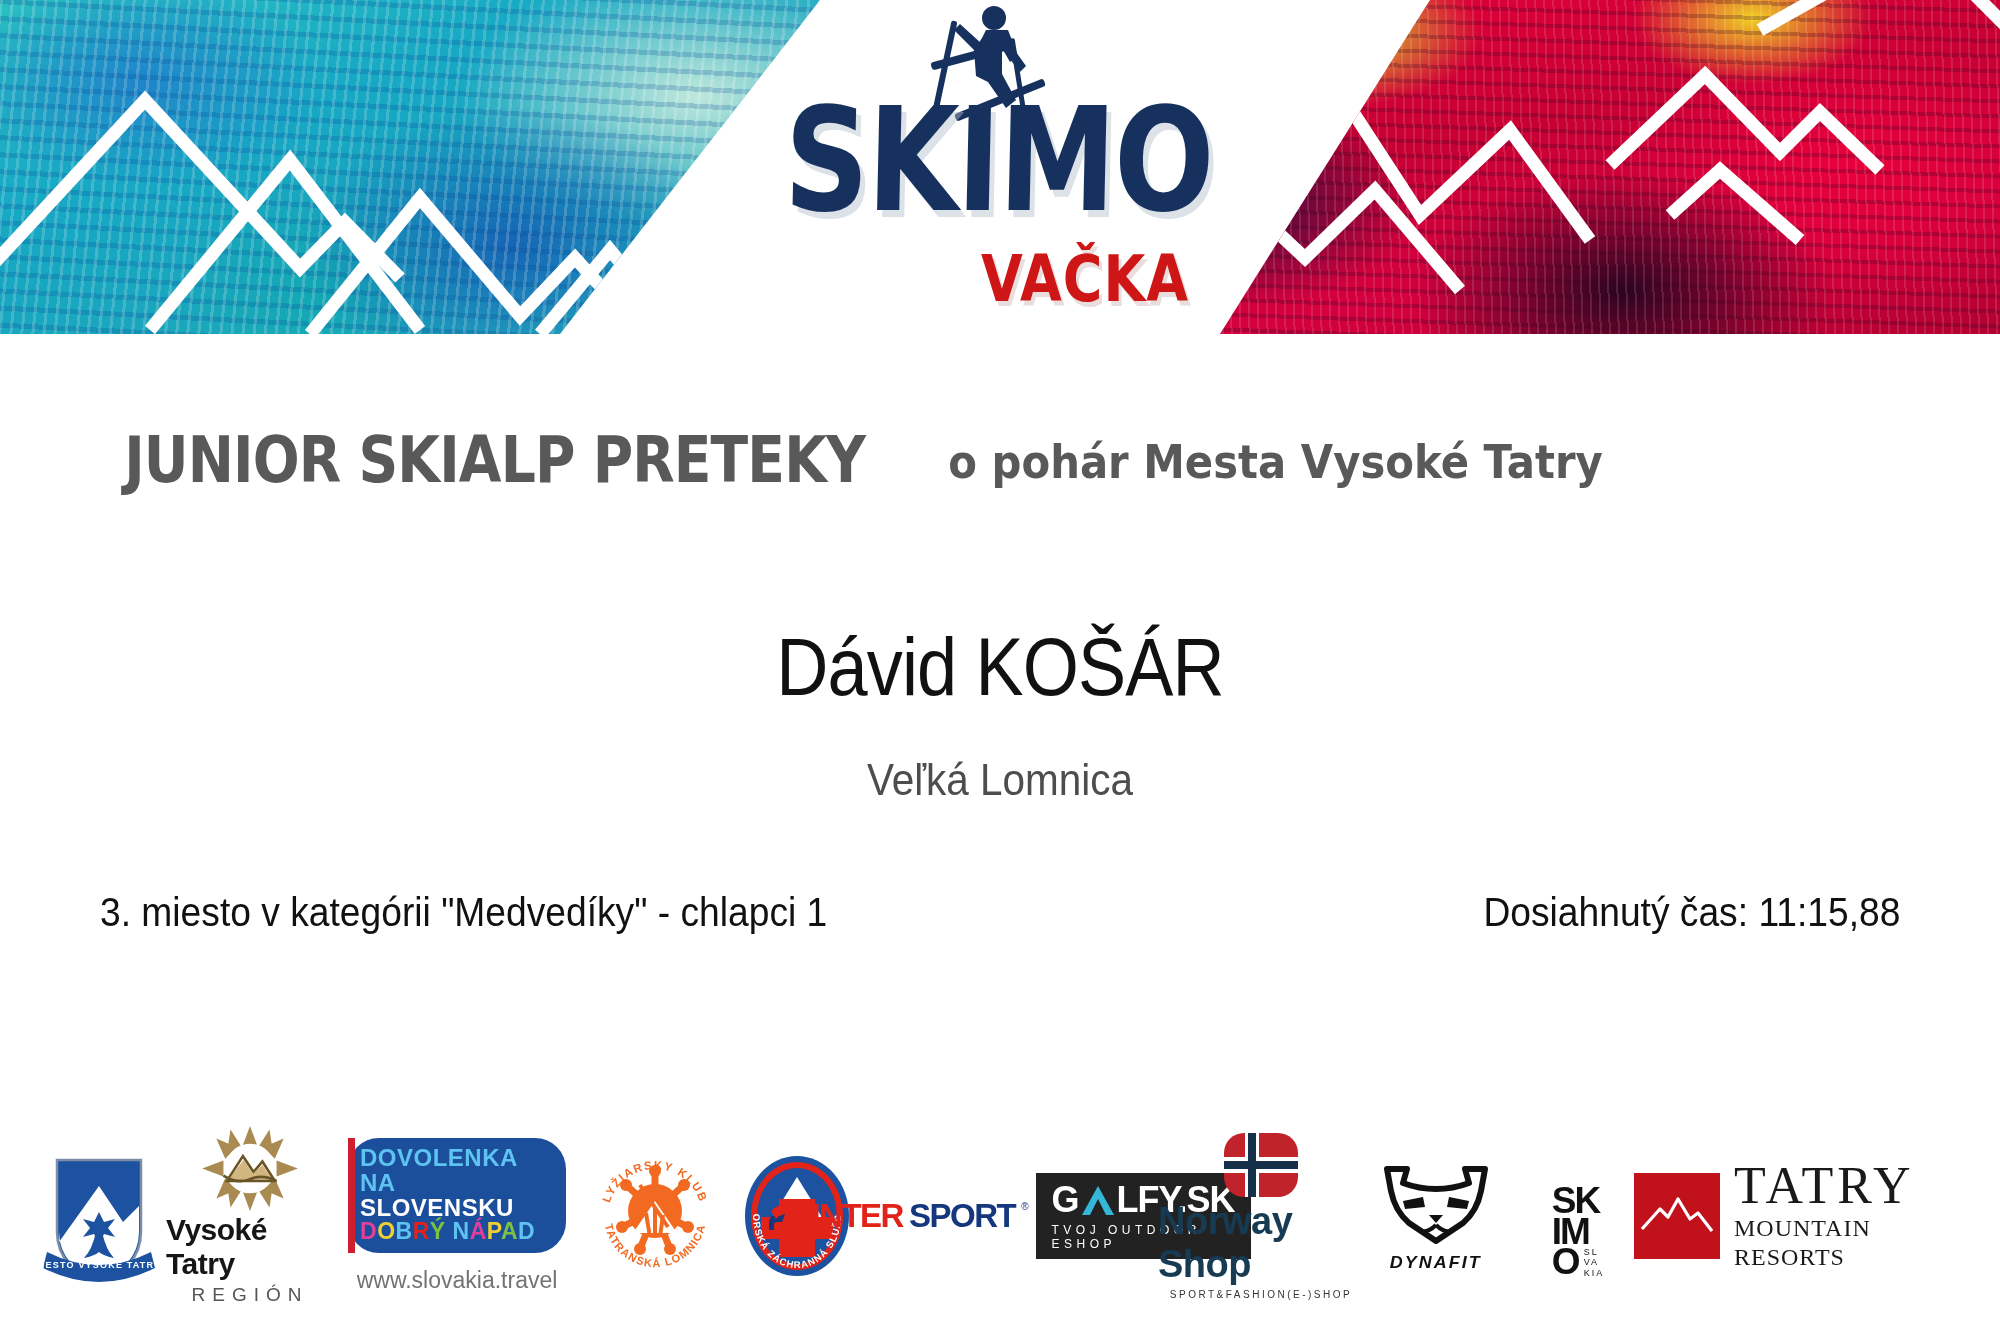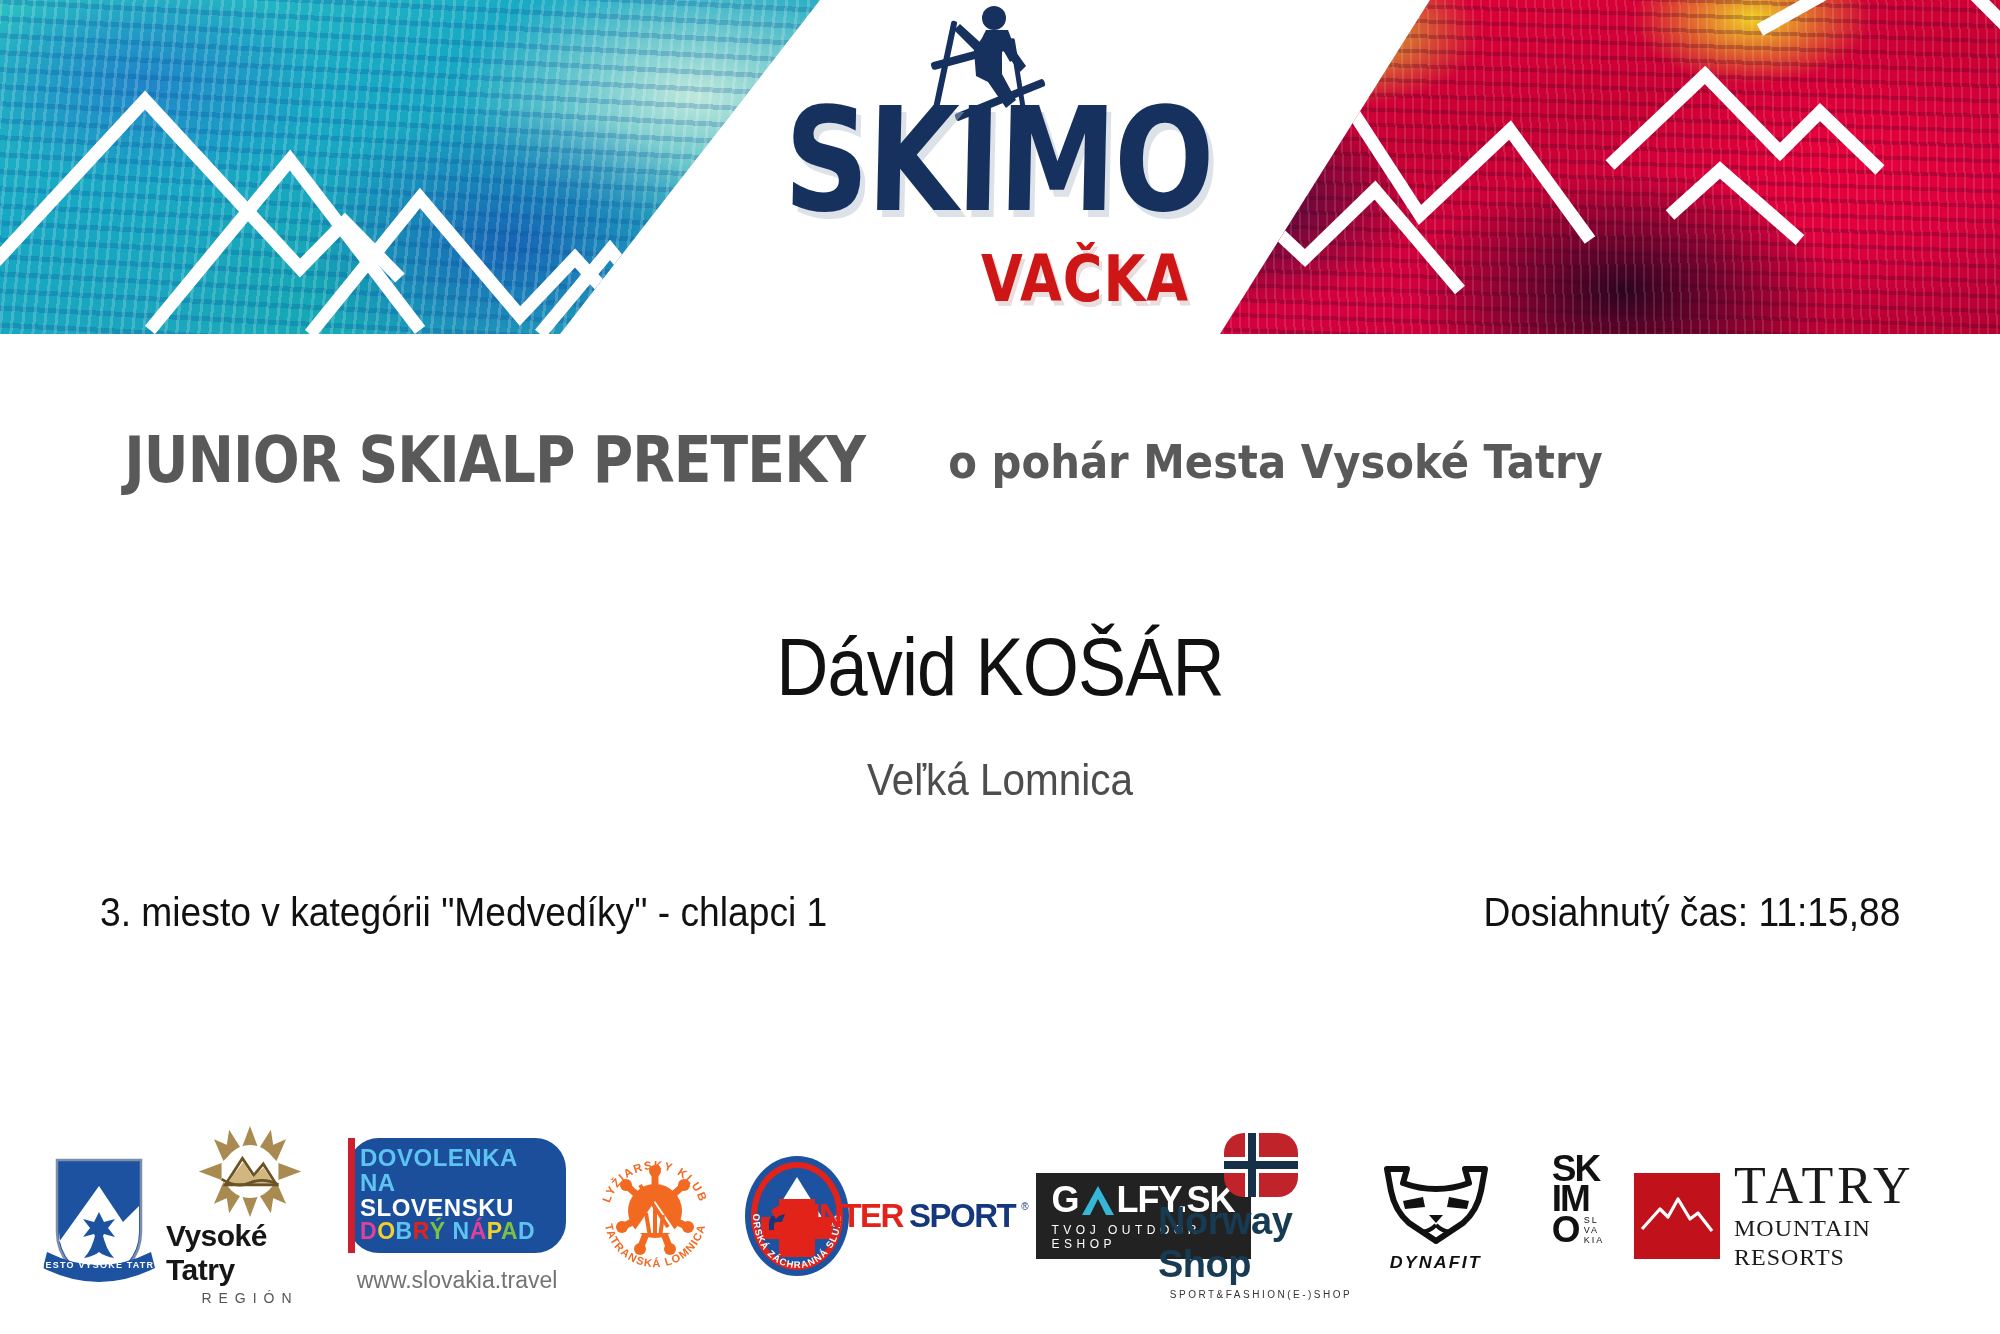--- a/index.html
+++ b/index.html
@@ -120,21 +120,21 @@
     position:absolute;left:0;bottom:18px;width:2000px;height:200px;
     display:flex;align-items:center;justify-content:center;gap:4px;
   }
   .logo{
     display:flex;flex-direction:column;align-items:center;justify-content:center;
     height:180px;flex:0 0 auto;
   }
 
   
   .vt-name{font-size:30px;font-weight:bold;color:#161616;font-family:"Liberation Sans",sans-serif;margin-top:2px;letter-spacing:-.5px;}
-  .vt-sub{font-size:14px;color:#555;letter-spacing:7px;margin-top:3px;}
+  .vt-sub{font-size:19px;color:#555;letter-spacing:7px;margin-top:3px;}
 
   
   .dov-box{width:218px;background:#1b4f9c;padding:8px 10px 9px 12px;box-sizing:border-box;position:relative;border-radius:31px;}
   .dov-red{position:absolute;left:0;top:0;width:7px;height:100%;background:#cf1f2e;}
   .dov-l1{font-size:24px;font-weight:bold;color:#5ec3f0;line-height:1.04;letter-spacing:.5px;}
   .dov-l2{font-size:24px;font-weight:bold;color:#ffffff;line-height:1.04;letter-spacing:.5px;}
   .dov-l3{font-size:23px;font-weight:bold;line-height:1.04;letter-spacing:.5px;}
   .dov-url{font-size:23px;color:#737373;margin-top:14px;font-weight:500;}
 
   
@@ -148,21 +148,21 @@
   .galfy-sub{font-size:12px;color:#ffffff;letter-spacing:4.5px;margin-top:5px;}
 
   
   .nw-name{font-size:38px;font-weight:bold;color:#173b52;letter-spacing:-.5px;margin-top:2px;}
   .nw-sub{font-size:10px;color:#333;letter-spacing:2.5px;margin-top:3px;}
 
   
   .dyn-name{font-size:17px;font-weight:bold;color:#111;font-style:italic;letter-spacing:2px;margin-top:4px;transform:scaleX(1.05);}
 
   
-  .sksl{display:flex;align-items:flex-start;gap:7px;height:124px;}
+  .sksl{display:flex;align-items:flex-end;gap:7px;height:124px;}
   .sksl-bars{display:flex;flex-direction:column;width:11px;}
   .sksl-bars i{flex:1;display:block;}
   .sksl-letters{display:flex;flex-direction:column;justify-content:center;}
   .sksl-l{font-size:37px;font-weight:bold;color:#111;line-height:.82;letter-spacing:-2px;font-family:"Liberation Sans",sans-serif;}
   .sksl-row3{display:flex;align-items:center;gap:5px;}
   .sksl-tiny{font-size:9px;color:#111;line-height:1.15;letter-spacing:2px;}
 
   
   .tmr{display:flex;align-items:center;gap:14px;}
   .tmr-sq{width:86px;height:86px;background:#c1121c;position:relative;}

